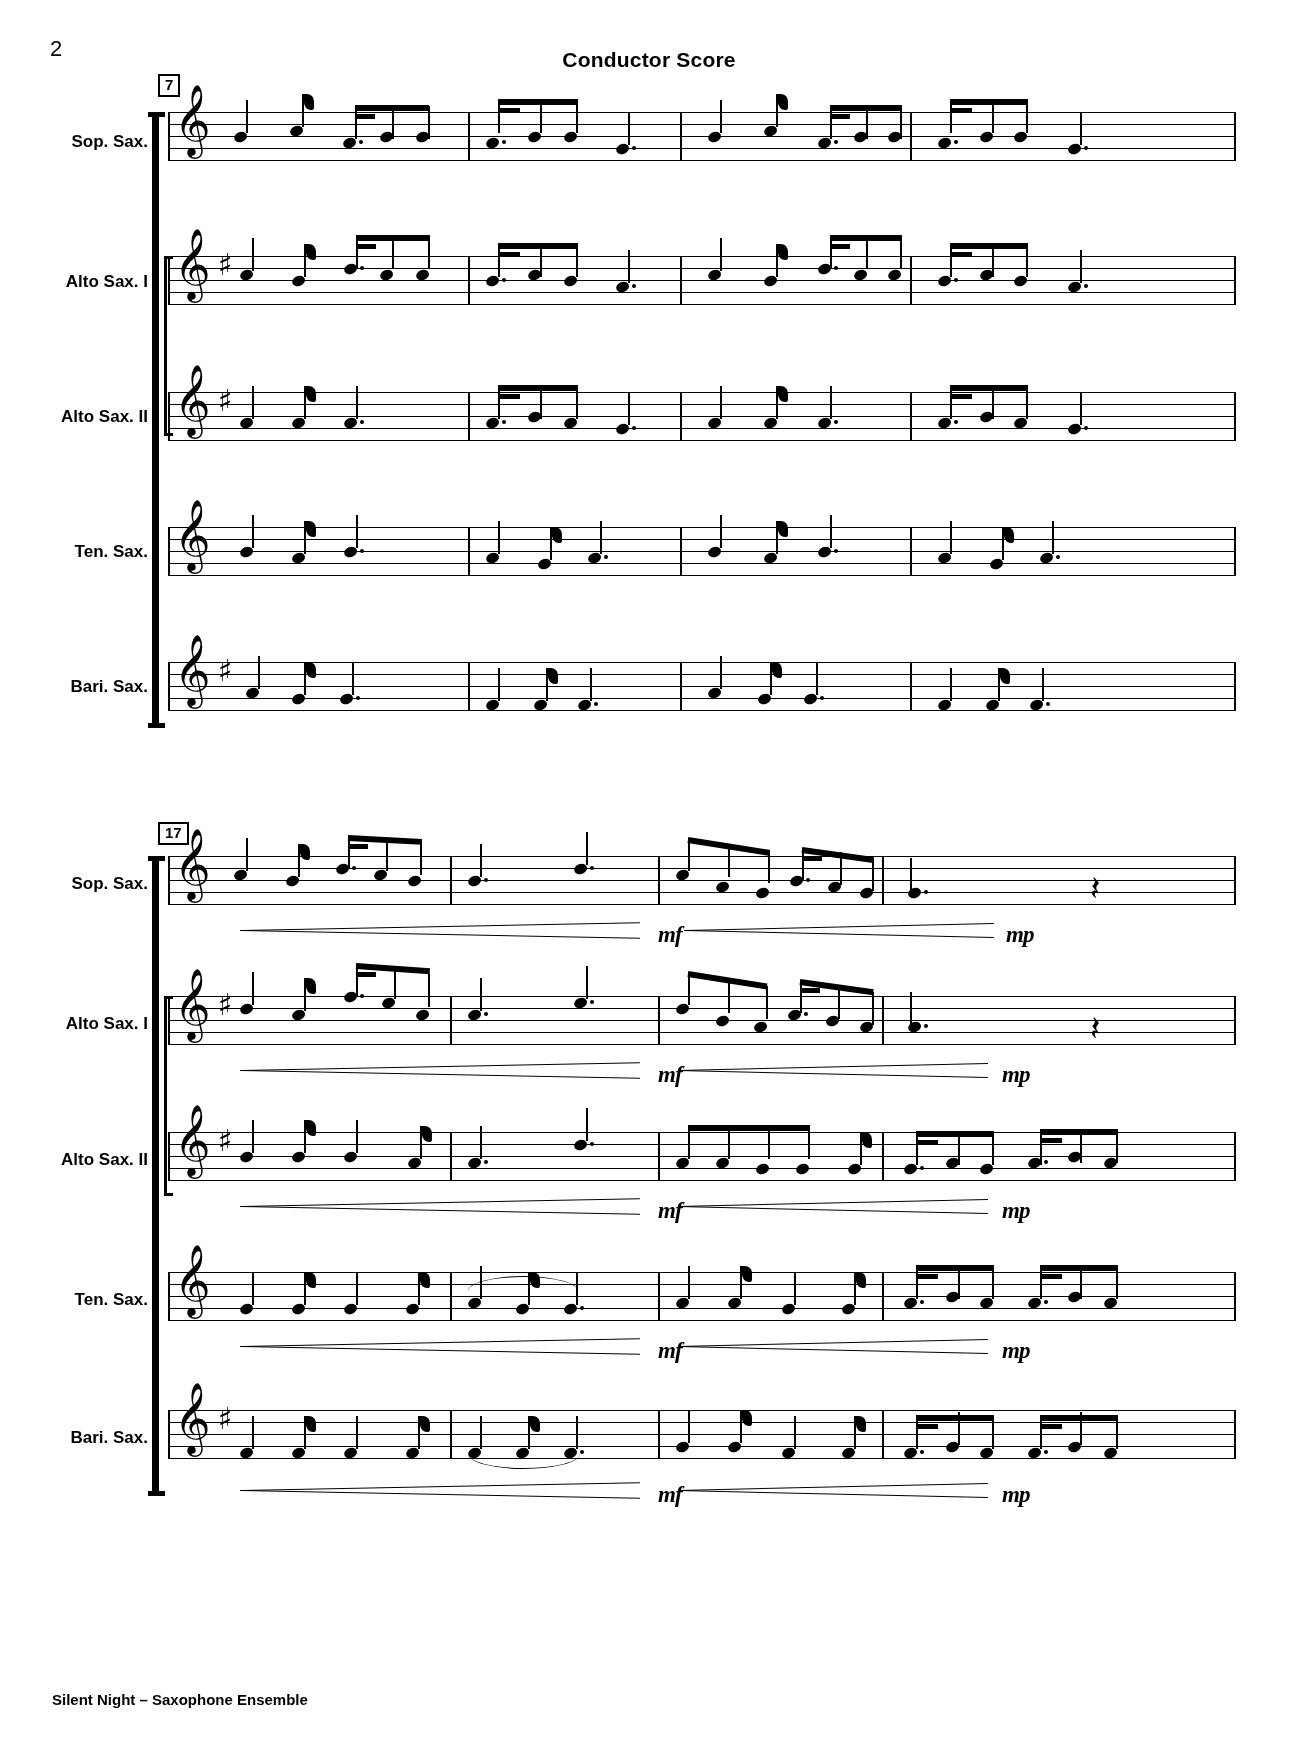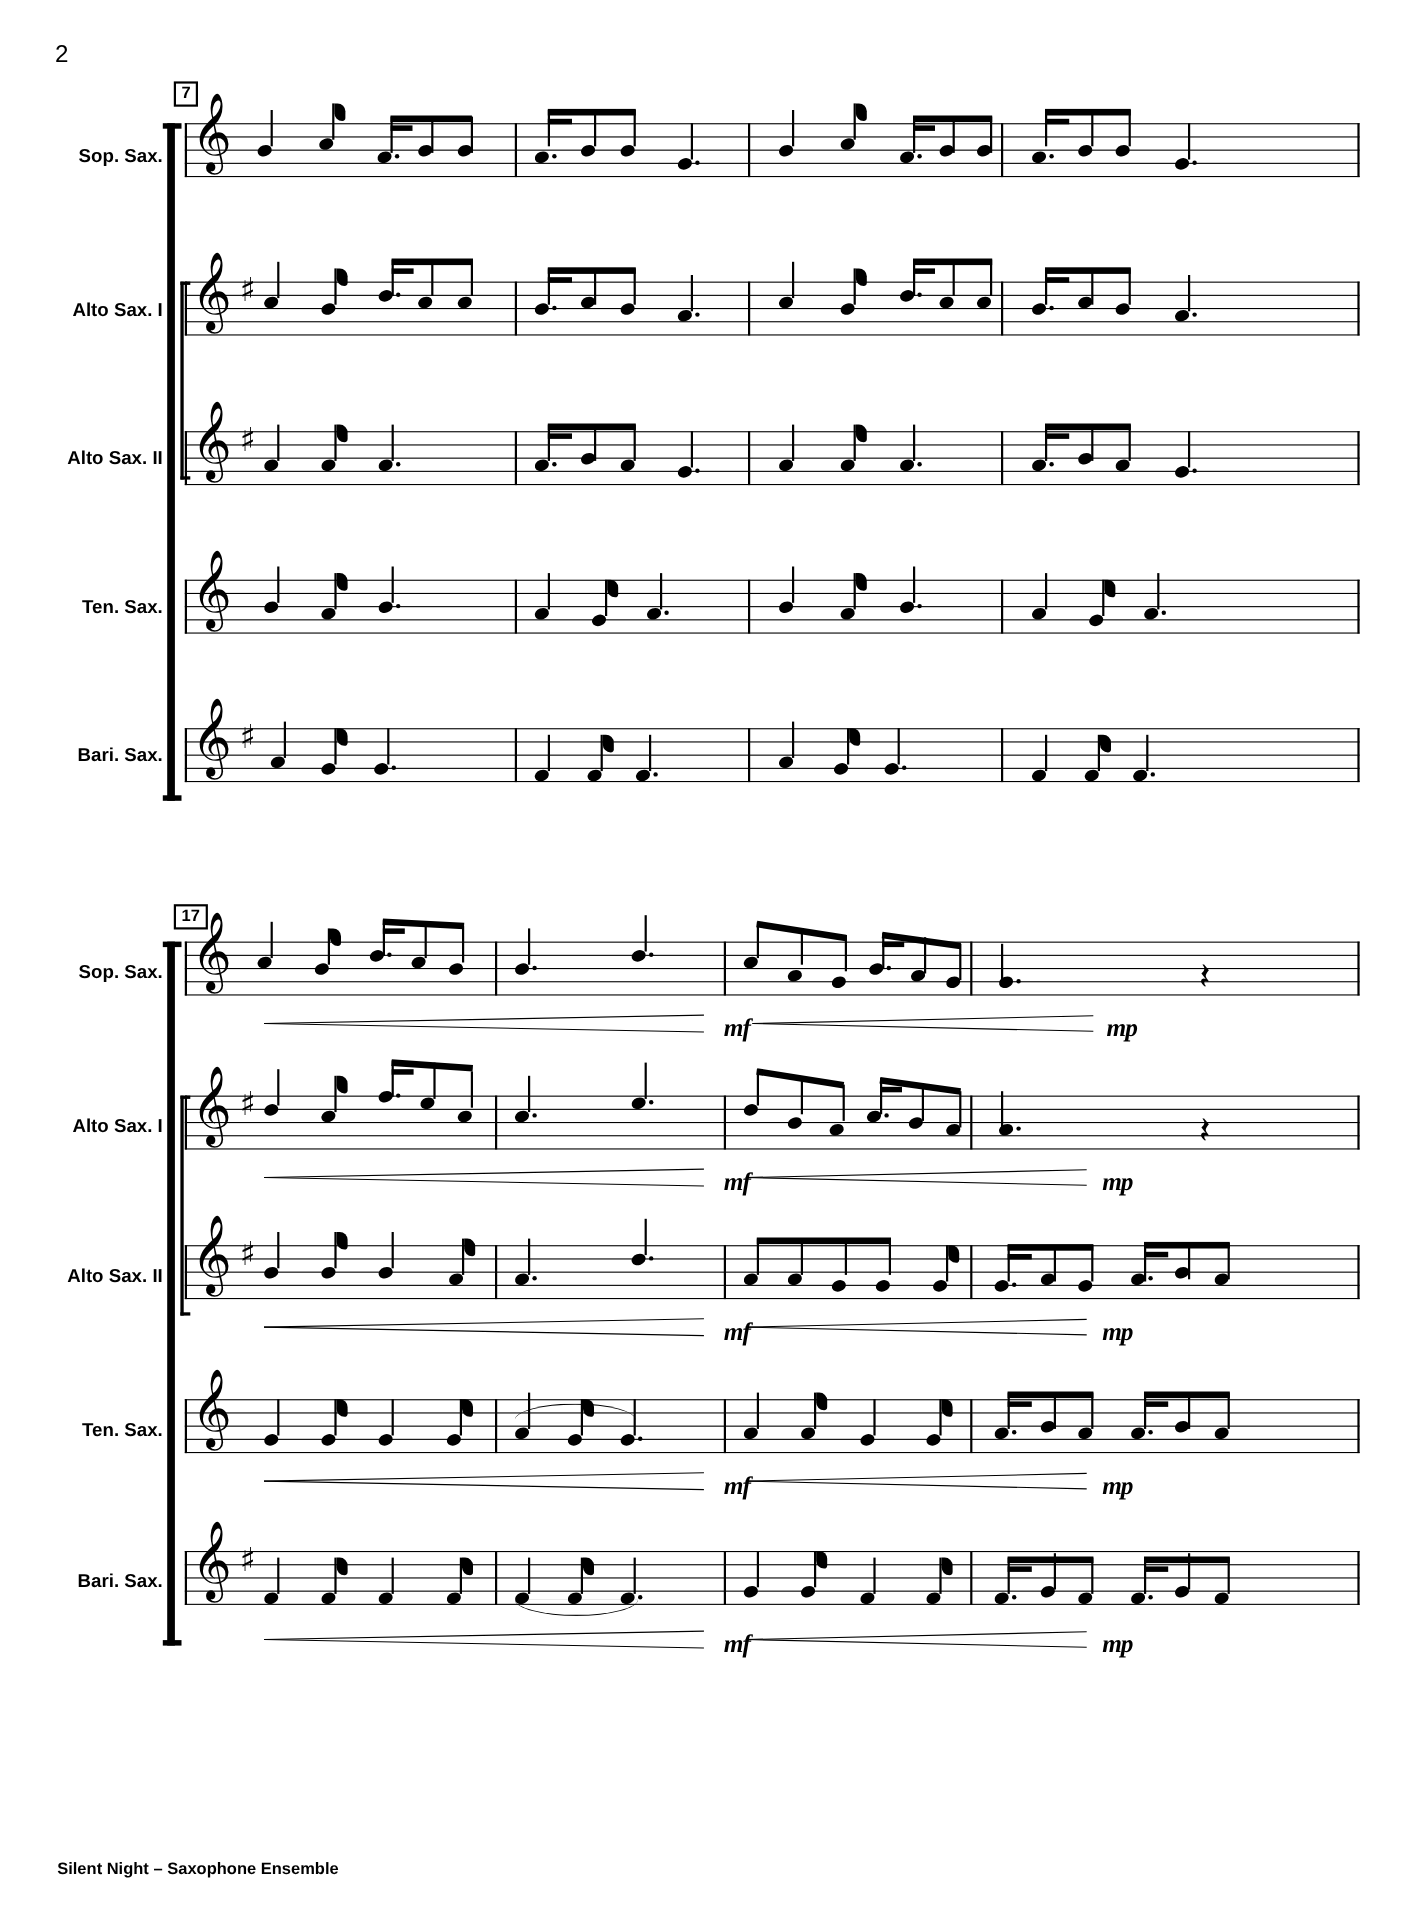--- a/index.html
+++ b/index.html
@@ -249,20 +249,21 @@
     border-bottom: 1.6px solid #000;
     border-radius: 50%/0 0 100% 100%;
   }
 </style>
 </head>
 <body>
 
 <div class="page">
 
   <div class="page-number">2</div>
+  <div class="score-title">Conductor Score</div>
 
   <div class="system" id="system-1">
 
     <div class="rehearsal" style="left:158px; top:4px;">7</div>
 
     <div class="sys-bracket" style="top:42px; height:616px;"></div>
     <div class="sub-bracket" style="top:186px; height:180px;"></div>
 
     <div class="labels-col">
       <div class="part-label" style="top:62px;">Sop. Sax.</div>

